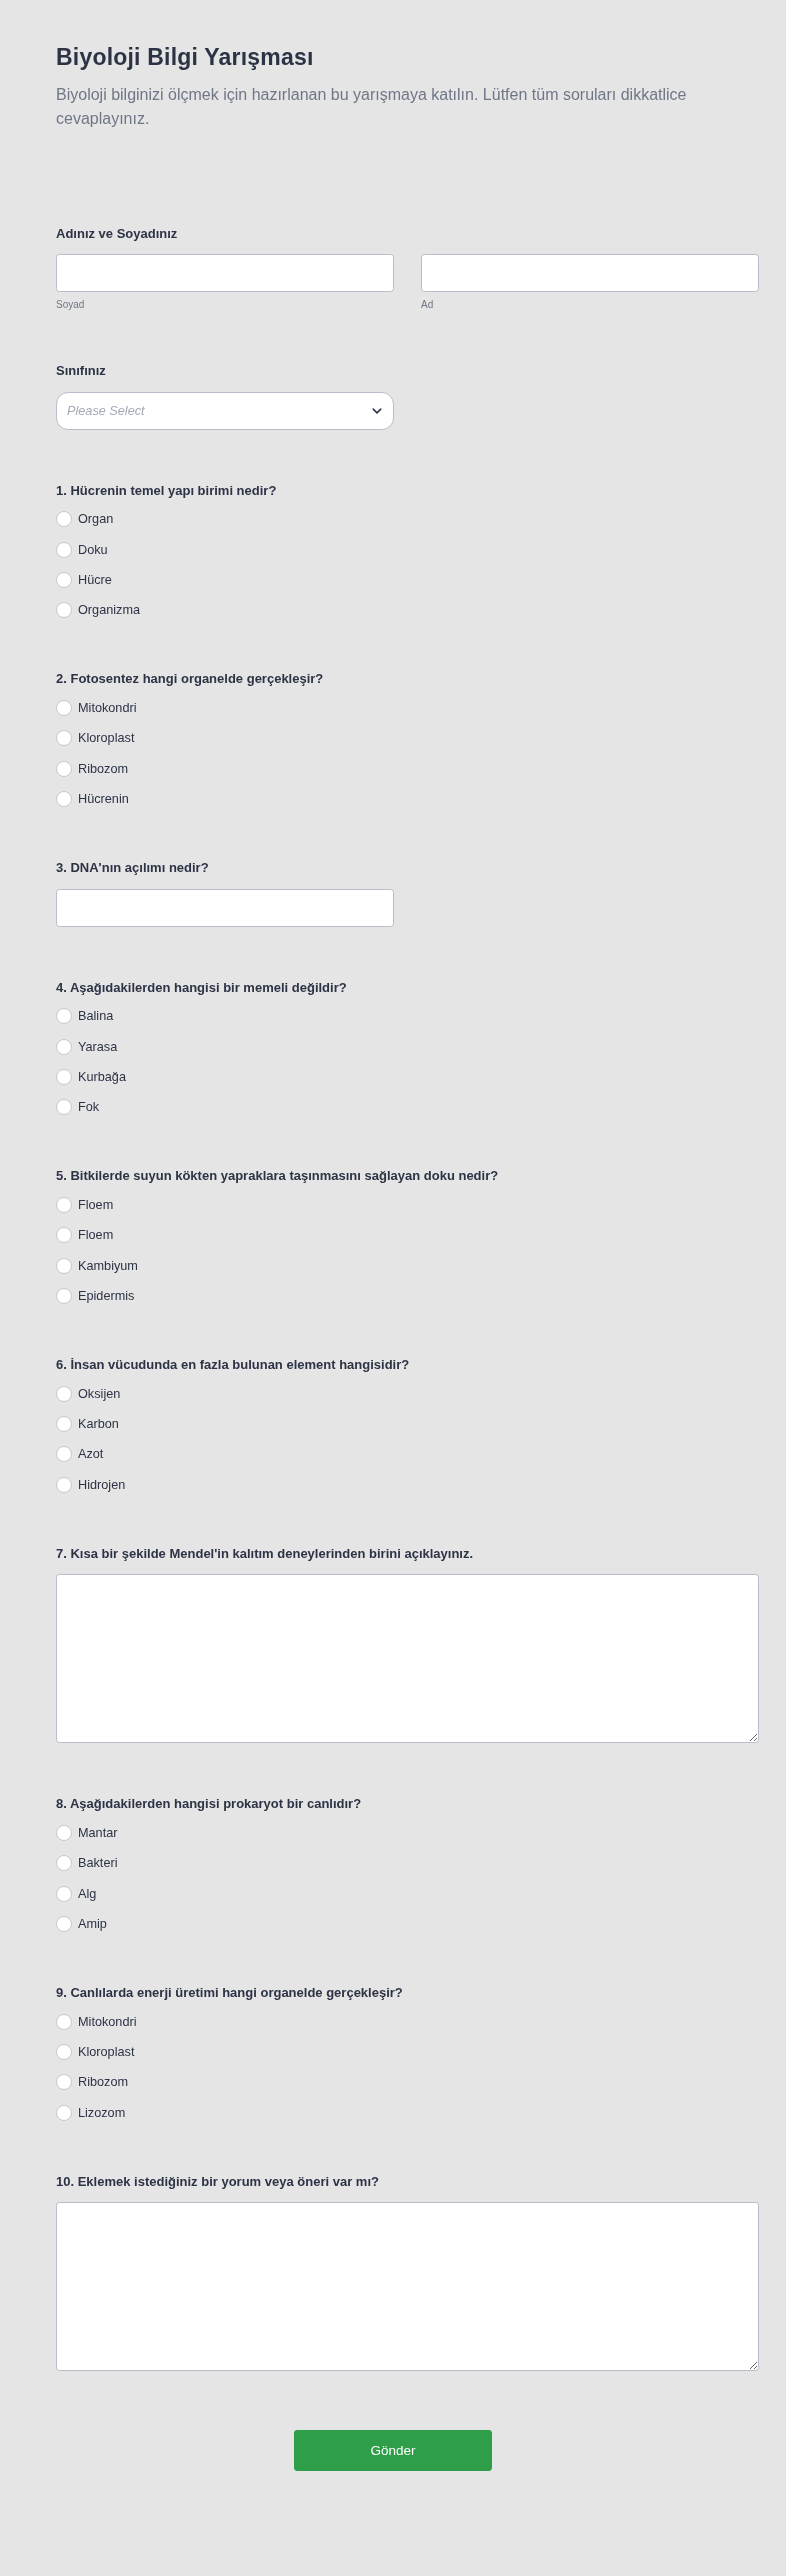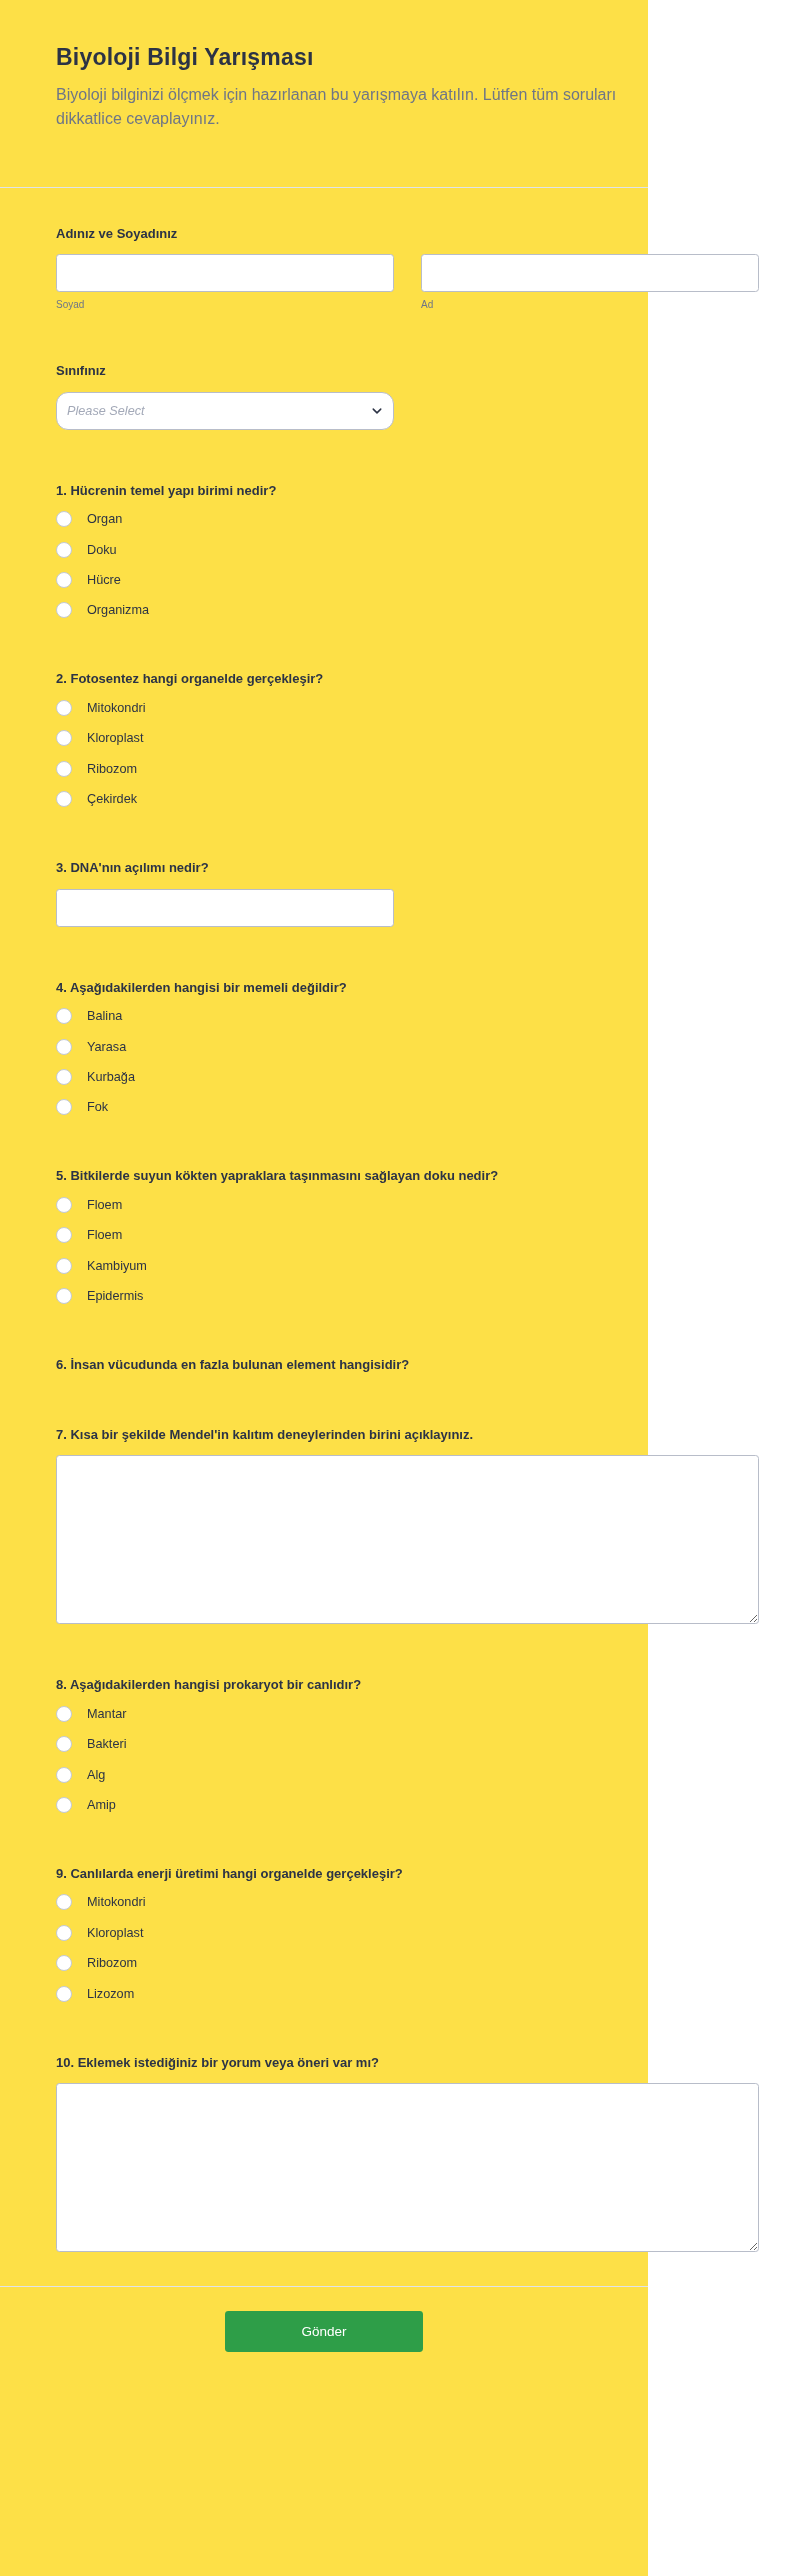--- a/index.html
+++ b/index.html
@@ -2,23 +2,23 @@
 <html lang="tr" style="font-size:13.5px"><head>
 <meta charset="utf-8">
 <style>
   * { box-sizing: border-box; }
   html, body { margin: 0; padding: 0; background: #fff; }
   body {
     font-family: "Liberation Sans", sans-serif;
     color: #2c3345;
   }
   .page {
-    width: 648px;
+    width: 786px;
     min-height: 2576px;
-    background: #fde047;
+    background: #e5e5e5;
   }
   .content { padding-left: 56px; padding-right: 27px; }
   .header { padding-top: 44px; }
   .form-title {
     font-size: 23px;
     font-weight: 700;
     color: #2c3345;
     margin: 0 0 12px 0;
     letter-spacing: 0.2px;
   }
@@ -81,21 +81,21 @@
   .select-placeholder {
     font-size: 12.7px;
     color: #a3a9b8;
   }
   .chevron { display: flex; align-items: center; }
 
   .options { display: flex; flex-direction: column; gap: 14.4px; }
   .option {
     display: flex;
     align-items: center;
-    gap: 15px;
+    gap: 6px;
     cursor: pointer;
     width: fit-content;
   }
   .radio {
     width: 16px;
     height: 16px;
     border-radius: 50%;
     border: 0.8px solid #c3c9d4;
     background: #fff;
     flex: 0 0 auto;
@@ -208,21 +208,21 @@
         <label class="option">
           <span class="radio"></span>
           <span class="opt-text">Kloroplast</span>
         </label>
         <label class="option">
           <span class="radio"></span>
           <span class="opt-text">Ribozom</span>
         </label>
         <label class="option">
           <span class="radio"></span>
-          <span class="opt-text">Çekirdek</span>
+          <span class="opt-text">Hücrenin</span>
         </label>
       </div>
     </div>
 
     <div class="field">
       <div class="q-label">3. DNA'nın açılımı nedir?</div>
       <input class="text-input" type="text" value="" style="">
     </div>
 
     <div class="field">
@@ -264,20 +264,38 @@
         </label>
         <label class="option">
           <span class="radio"></span>
           <span class="opt-text">Epidermis</span>
         </label>
       </div>
     </div>
 
     <div class="field">
       <div class="q-label">6. İnsan vücudunda en fazla bulunan element hangisidir?</div>
+      <div class="options">
+        <label class="option">
+          <span class="radio"></span>
+          <span class="opt-text">Oksijen</span>
+        </label>
+        <label class="option">
+          <span class="radio"></span>
+          <span class="opt-text">Karbon</span>
+        </label>
+        <label class="option">
+          <span class="radio"></span>
+          <span class="opt-text">Azot</span>
+        </label>
+        <label class="option">
+          <span class="radio"></span>
+          <span class="opt-text">Hidrojen</span>
+        </label>
+      </div>
     </div>
 
     <div class="field">
       <div class="q-label">7. Kısa bir şekilde Mendel'in kalıtım deneylerinden birini açıklayınız.</div>
       <textarea class="textarea" style=""></textarea>
     </div>
 
     <div class="field">
       <div class="q-label">8. Aşağıdakilerden hangisi prokaryot bir canlıdır?</div>
       <div class="options">

